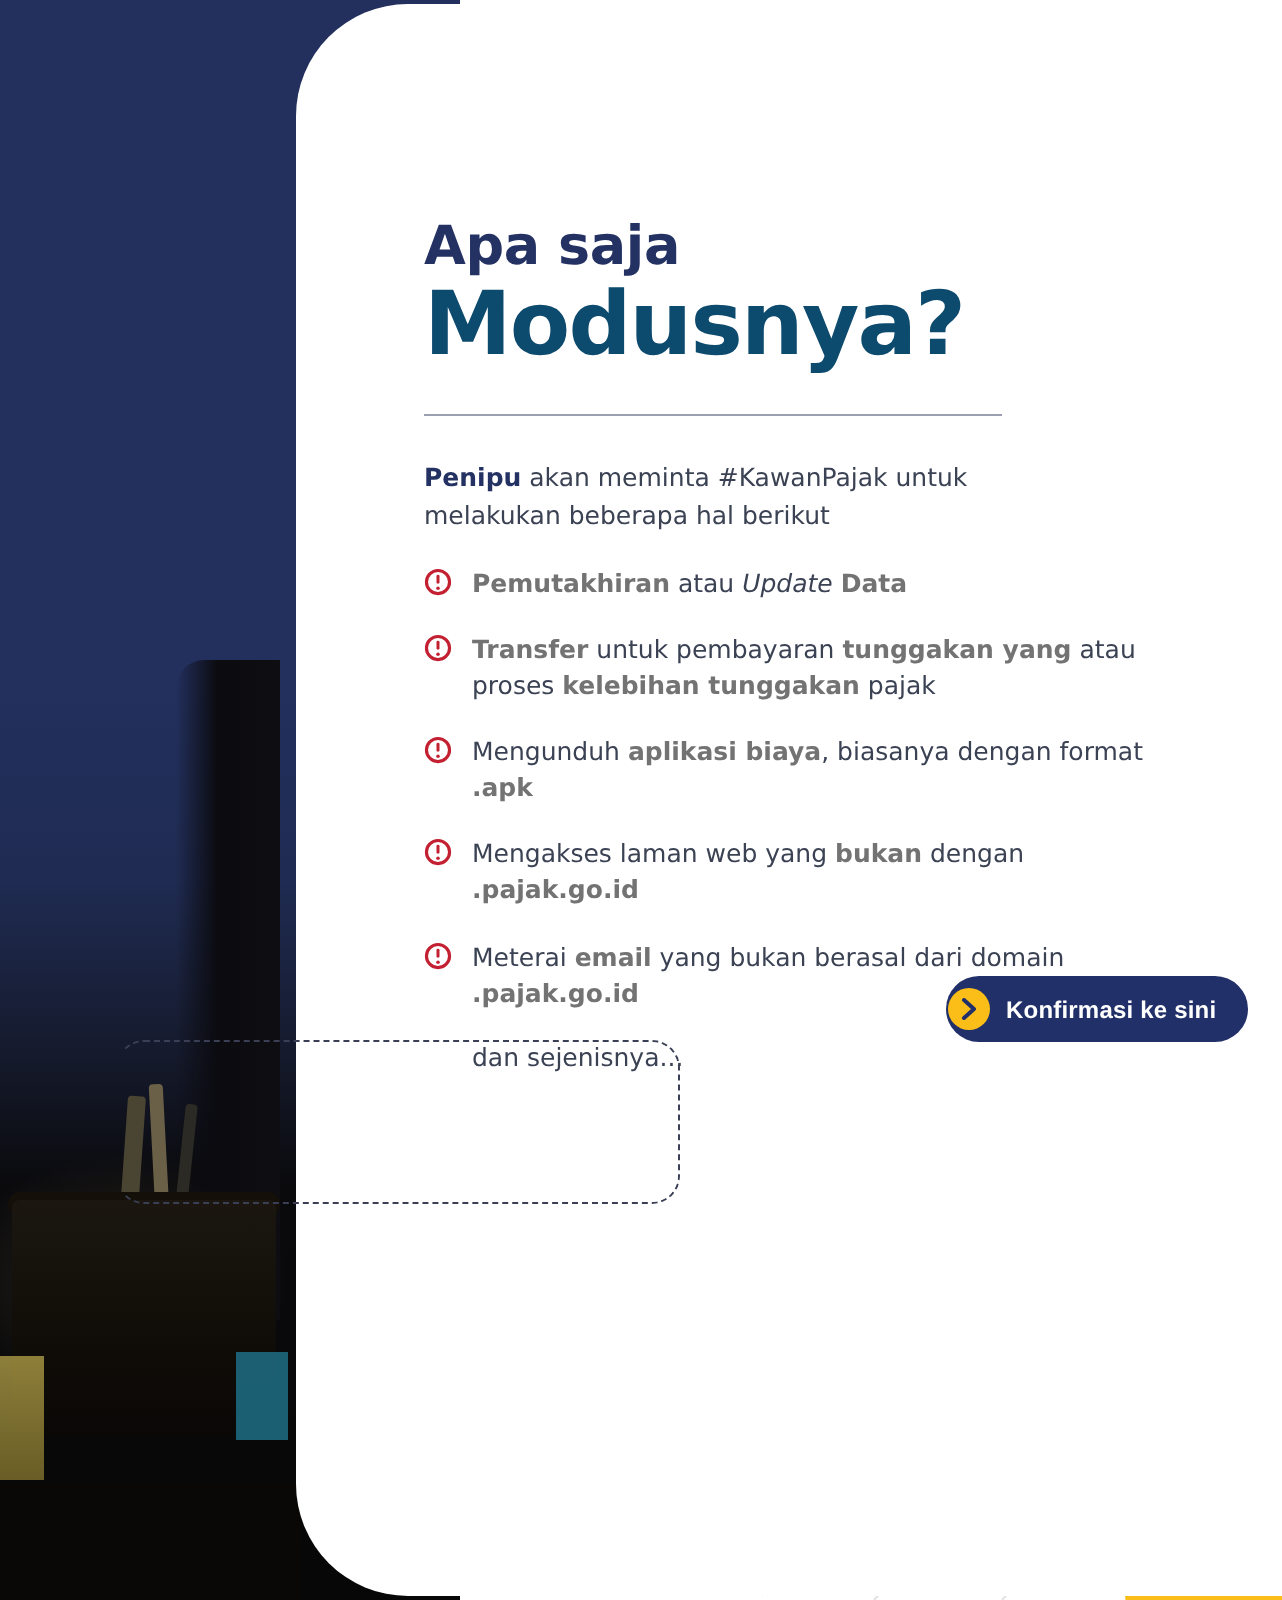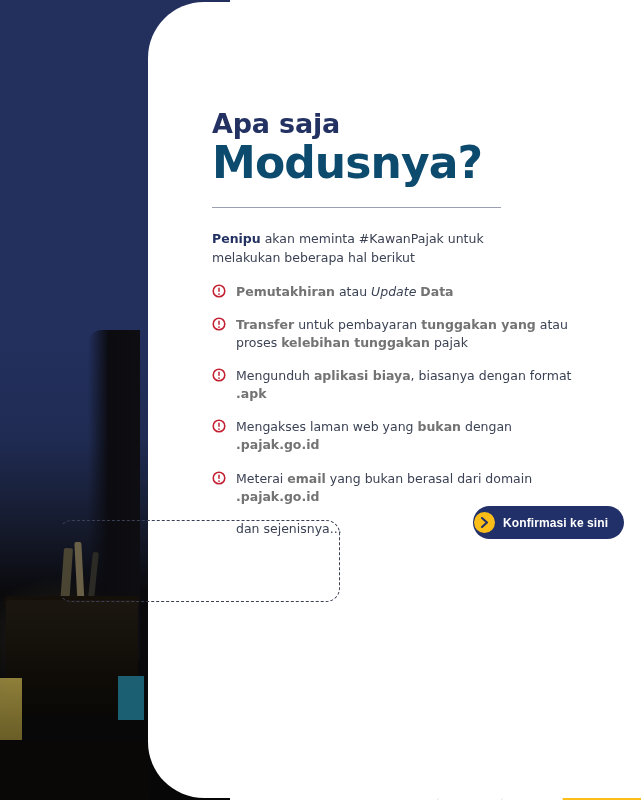--- a/index.html
+++ b/index.html
@@ -215,21 +215,21 @@
     height: 80px;
     border: 1.4px dashed #3a3f55;
     border-radius: 14px;
     border-left-color: transparent;
   }
 
   
   .cta {
     position: absolute;
     left: 325px;
-    top: 504px;
+    top: 486px;
     display: flex;
     align-items: center;
     gap: 8px;
     background: #22306A;
     border-radius: 20px;
     padding: 6px 16px 6px 1px;
     border: none;
     cursor: pointer;
   }
   .cta-icon {

